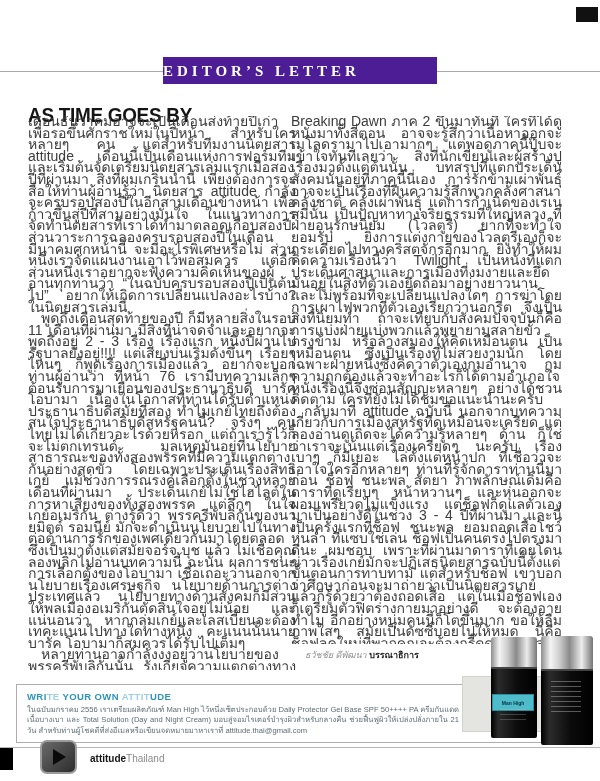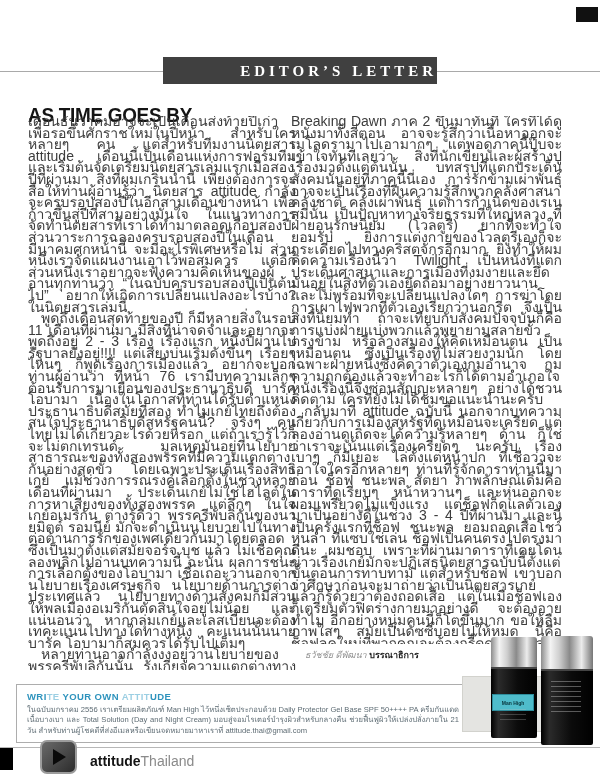--- a/index.html
+++ b/index.html
@@ -5,23 +5,23 @@
   html,body { margin:0; padding:0; background:#ffffff; }
   .page {
     position:relative; width:600px; height:781px; background:#fff;
     font-family:"Liberation Sans","DejaVu Sans",sans-serif; overflow:hidden;
   }
   
   .corner-mark { position:absolute; left:576px; top:7px; width:22px; height:15px; background:#111; }
   
   .rule-top { position:absolute; left:0; top:71px; width:600px; height:1px; background:#a9a9a9; }
   .header-box {
-    position:absolute; left:163px; top:57px; width:274px; height:27px; background:#404040;
+    position:absolute; left:163px; top:57px; width:274px; height:27px; background:#4c1d95;
     color:#fff; font-family:"Liberation Serif","DejaVu Serif",serif; font-size:15px; font-weight:700;
-    letter-spacing:4px; text-align:right; line-height:28px;
+    letter-spacing:4px; text-align:left; line-height:28px;
   }
   .headline {
     position:absolute; left:28px; top:89px; font-size:21px; font-weight:700; color:#141414;
     letter-spacing:-0.3px; transform:scaleX(.9); transform-origin:left center; white-space:nowrap;
   }
   
   .col { position:absolute; top:116px; overflow:hidden; }
   .col-1 { left:28px;  width:268px; height:554px; }
   .col-2 { left:291px; width:271px; height:528px; }
   .col p {
@@ -72,21 +72,21 @@
   .rule-bottom { position:absolute; left:0; top:747px; width:600px; height:1px; background:#b7b7b7; }
   .bleed-square { position:absolute; left:0; top:748px; width:13px; height:22px; background:#000; }
   .play-logo {
     position:absolute; left:40px; top:740px; width:37px; height:34px; box-sizing:border-box;
     border:2px solid #9c9c9c; border-radius:7px; background:linear-gradient(135deg,#6a6a6a,#2c2c2c);
   }
   .play-triangle {
     position:absolute; left:11px; top:7px; width:0; height:0;
     border-top:8px solid transparent; border-bottom:8px solid transparent; border-left:13px solid #0a0a0a;
   }
-  .brand { position:absolute; left:90px; top:753px; font-size:14px; white-space:nowrap; }
+  .brand { position:absolute; left:90px; top:753px; font-size:10px; white-space:nowrap; }
   .brand .b-bold  { font-weight:700; color:#141414; }
   .brand .b-light { color:#8a8a8a; }
 </style>
 </head>
 <body>
 
 <div class="page">
 
   <div class="corner-mark"></div>
 

